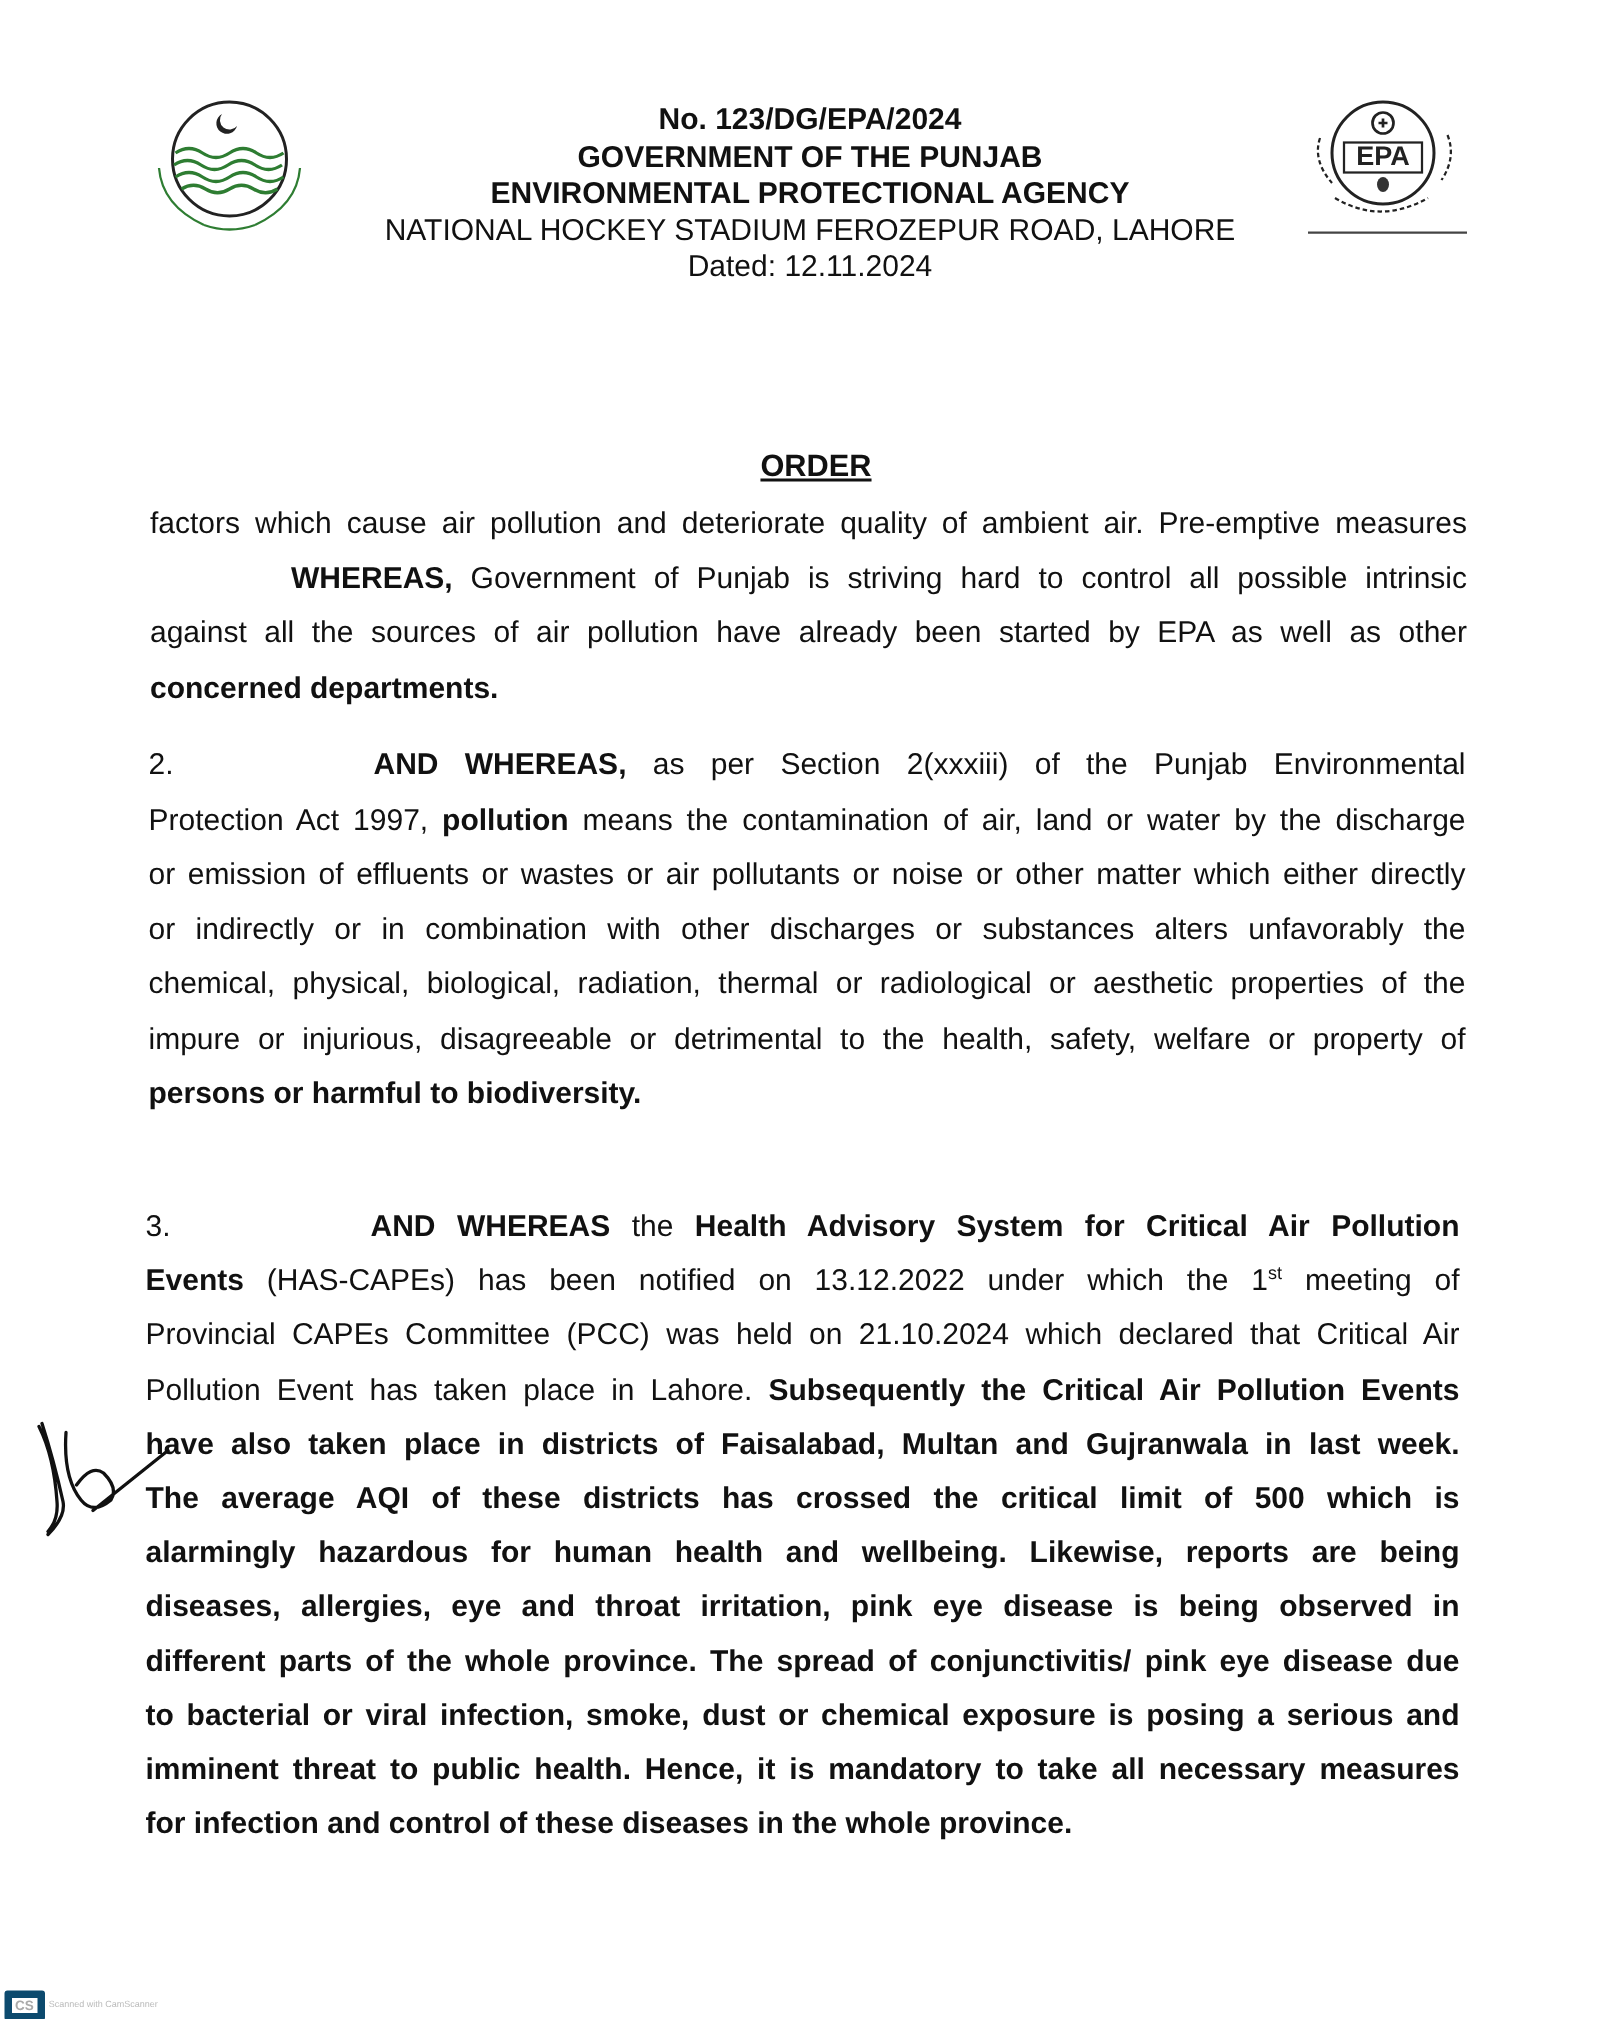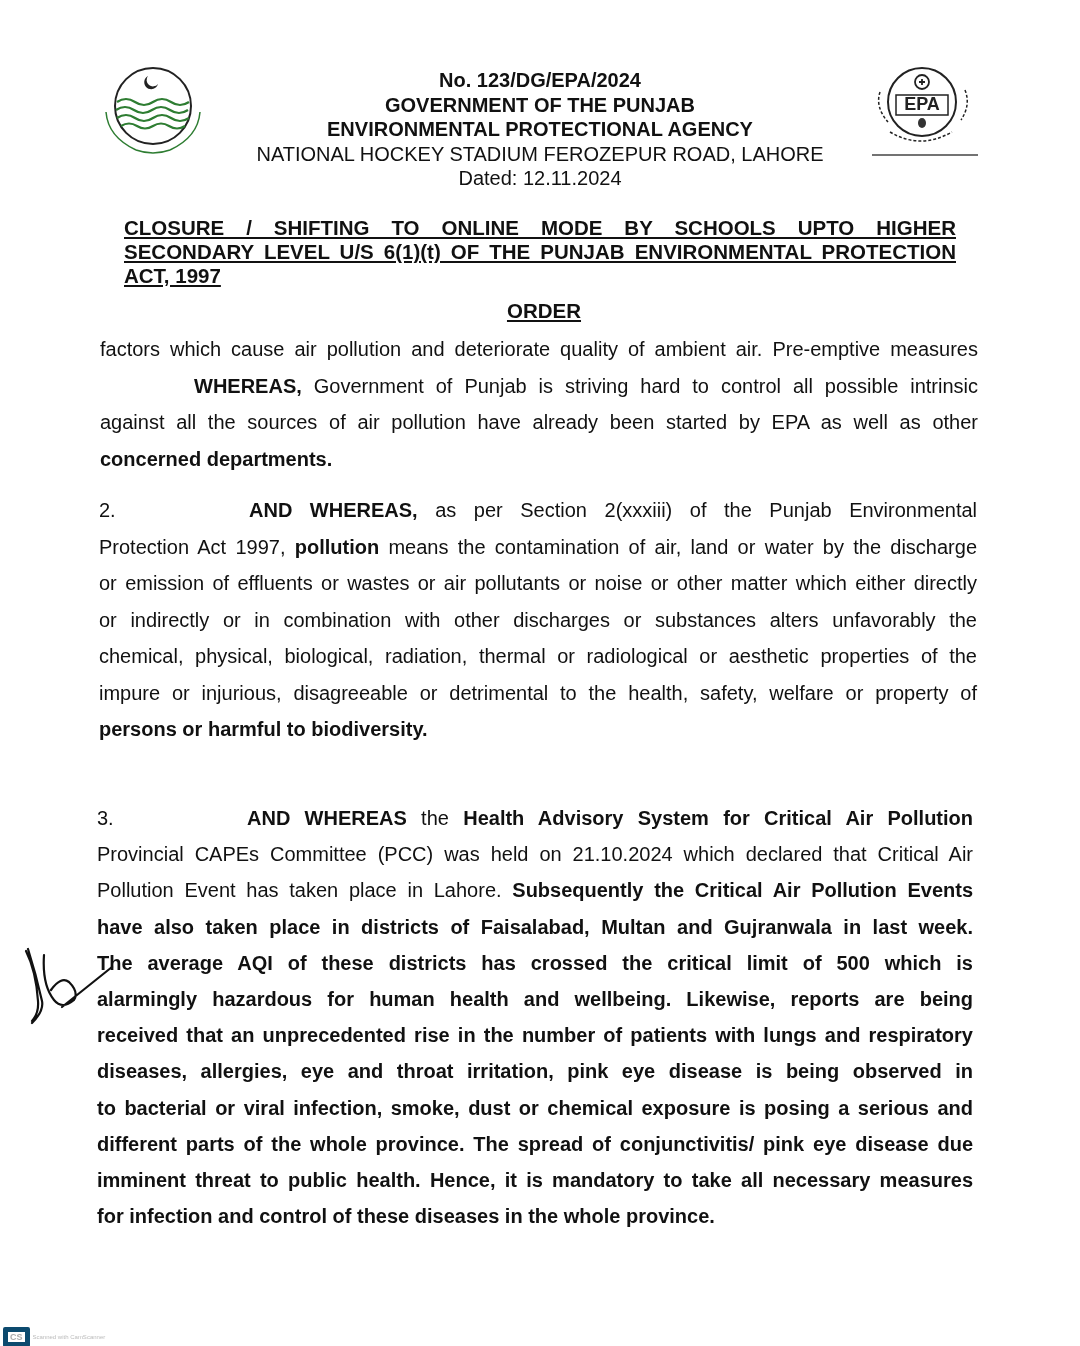--- a/index.html
+++ b/index.html
@@ -75,25 +75,20 @@
     <circle cx="62" cy="40" r="34" fill="none" stroke="#222" stroke-width="2"></circle>
     <circle cx="62" cy="20" r="7" fill="none" stroke="#222" stroke-width="1.8"></circle>
     <path d="M59 20 h6 M62 17 v6" stroke="#222" stroke-width="1.8"></path>
     <text x="62" y="48" text-anchor="middle" font-family="Liberation Sans, sans-serif" font-size="18" font-weight="bold" fill="#222">EPA</text>
     <rect x="36" y="33" width="52" height="20" fill="none" stroke="#222" stroke-width="1.5"></rect>
     <ellipse cx="62" cy="61" rx="4" ry="5" fill="#333"></ellipse>
     <path d="M20 30 q-5 15 8 30 M105 28 q6 15 -4 30 M30 70 q30 18 62 0" fill="none" stroke="#222" stroke-width="1.5" stroke-dasharray="3 2"></path>
     <line x1="12" y1="93" x2="118" y2="93" stroke="#444" stroke-width="1.5"></line>
   </svg>
 
-  <div class="subject">
-    <span class="l"><u>CLOSURE / SHIFTING TO ONLINE MODE BY SCHOOLS UPTO HIGHER</u></span>
-    <span class="l"><u>SECONDARY LEVEL U/S 6(1)(t) OF THE PUNJAB ENVIRONMENTAL PROTECTION</u></span>
-    <span class="l last"><u>ACT, 1997</u></span>
-  </div>
 
   <div class="order"><u>ORDER</u></div>
 
   <div class="para p1">
     <span class="l">factors which cause air pollution and deteriorate quality of ambient air. Pre-emptive measures</span>
     <span class="l indent1"><span class="b">WHEREAS,</span><span> Government of Punjab is striving hard to control all possible intrinsic</span></span>
     <span class="l">against all the sources of air pollution have already been started by EPA as well as other</span>
     <span class="l last">concerned departments.</span>
   </div>
 
@@ -102,29 +97,29 @@
     <span class="l"><span>Protection Act 1997, </span><span class="b">pollution</span><span> means the contamination of air, land or water by the discharge</span></span>
     <span class="l">or emission of effluents or wastes or air pollutants or noise or other matter which either directly</span>
     <span class="l">or indirectly or in combination with other discharges or substances alters unfavorably the</span>
     <span class="l">chemical, physical, biological, radiation, thermal or radiological or aesthetic properties of the</span>
     <span class="l">impure or injurious, disagreeable or detrimental to the health, safety, welfare or property of</span>
     <span class="l last">persons or harmful to biodiversity.</span>
   </div>
 
   <div class="para p3">
     <span class="l"><span class="num">3.</span><span class="b">AND WHEREAS</span><span> the </span><span class="b">Health Advisory System for Critical Air Pollution</span></span>
+    <span class="l"><span class="b">Events</span><span> (HAS-CAPEs) has been notified on 13.12.2022 under which the 1</span><sup>st</sup><span> meeting of</span></span>
     <span class="l">Provincial CAPEs Committee (PCC) was held on 21.10.2024 which declared that Critical Air</span>
     <span class="l"><span>Pollution Event has taken place in Lahore. </span><span class="b">Subsequently the Critical Air Pollution Events</span></span>
     <span class="l b">have also taken place in districts of Faisalabad, Multan and Gujranwala in last week.</span>
     <span class="l b">The average AQI of these districts has crossed the critical limit of 500 which is</span>
     <span class="l b">alarmingly hazardous for human health and wellbeing. Likewise, reports are being</span>
-    <span class="l b">received that an unprecedented rise in the number of patients with lungs and respiratory</span>
     <span class="l b">diseases, allergies, eye and throat irritation, pink eye disease is being observed in</span>
+    <span class="l b">different parts of the whole province. The spread of conjunctivitis/ pink eye disease due</span>
     <span class="l b">to bacterial or viral infection, smoke, dust or chemical exposure is posing a serious and</span>
-    <span class="l b">different parts of the whole province. The spread of conjunctivitis/ pink eye disease due</span>
     <span class="l b">imminent threat to public health.  Hence, it is mandatory to take all necessary measures</span>
     <span class="l b last">for infection and control of these diseases in the whole province.</span>
   </div>
 
   <svg class="signature" viewBox="0 0 100 80">
     <path d="M8 6 q10 20 12 50 q1 12 -6 20 M10 4 q8 25 14 52 q2 10 -10 22 M26 10 q-2 30 10 45 q8 10 20 0 q5 -8 -5 -18 q-8 -6 -18 8 M44 62 l50 -40" fill="none" stroke="#111" stroke-width="2.2" stroke-linecap="round"></path>
   </svg>
 
   <div class="watermark">
     <span class="cs">CS</span>

